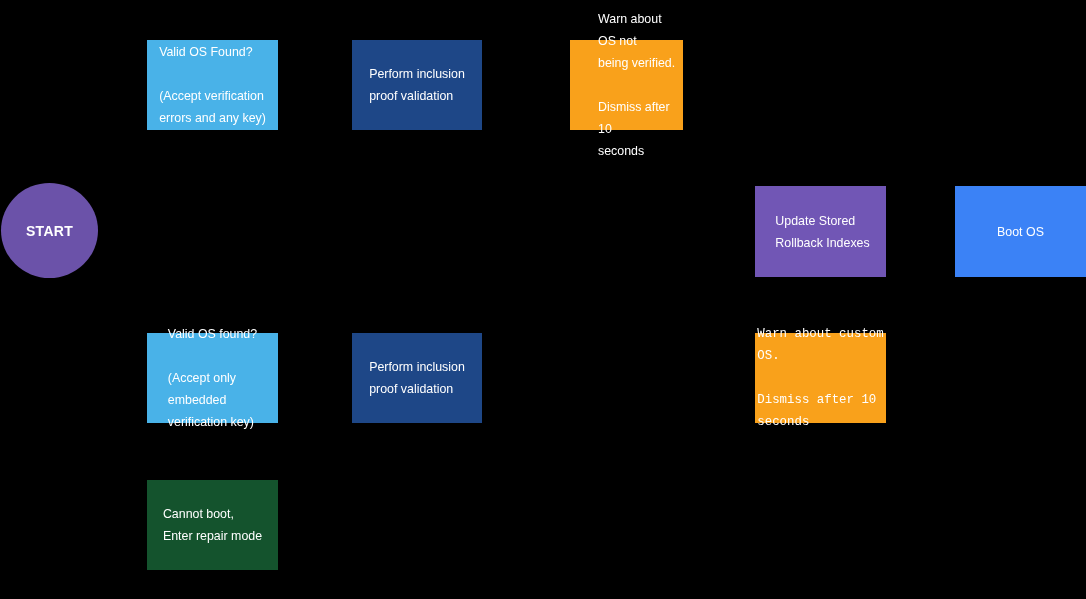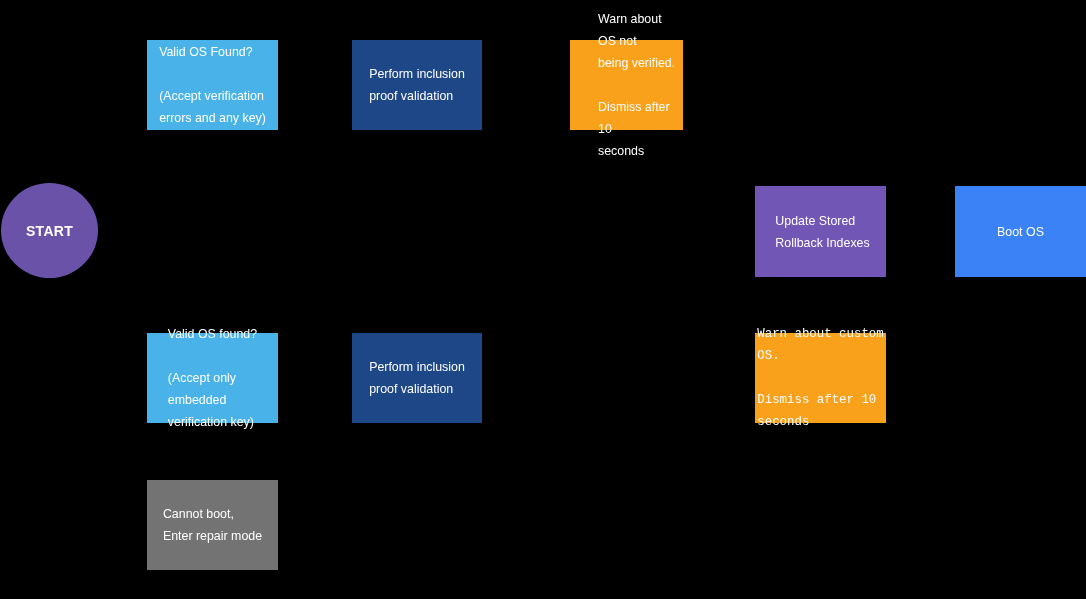--- a/index.html
+++ b/index.html
@@ -107,18 +107,18 @@
 
 
   <div class="node pos-r3c4" style="background: rgb(249, 161, 27);">
     <span>Warn about custom
 OS.
 
 Dismiss after 10
 seconds</span>
   </div>
 
-  <div class="node pos-r4c1" style="background: #737373;">
+  <div class="node pos-r4c1" style="background: #14532d;">
     <span>Cannot boot,
 Enter repair mode</span>
   </div>
 
 </div>
 
 </body></html>

